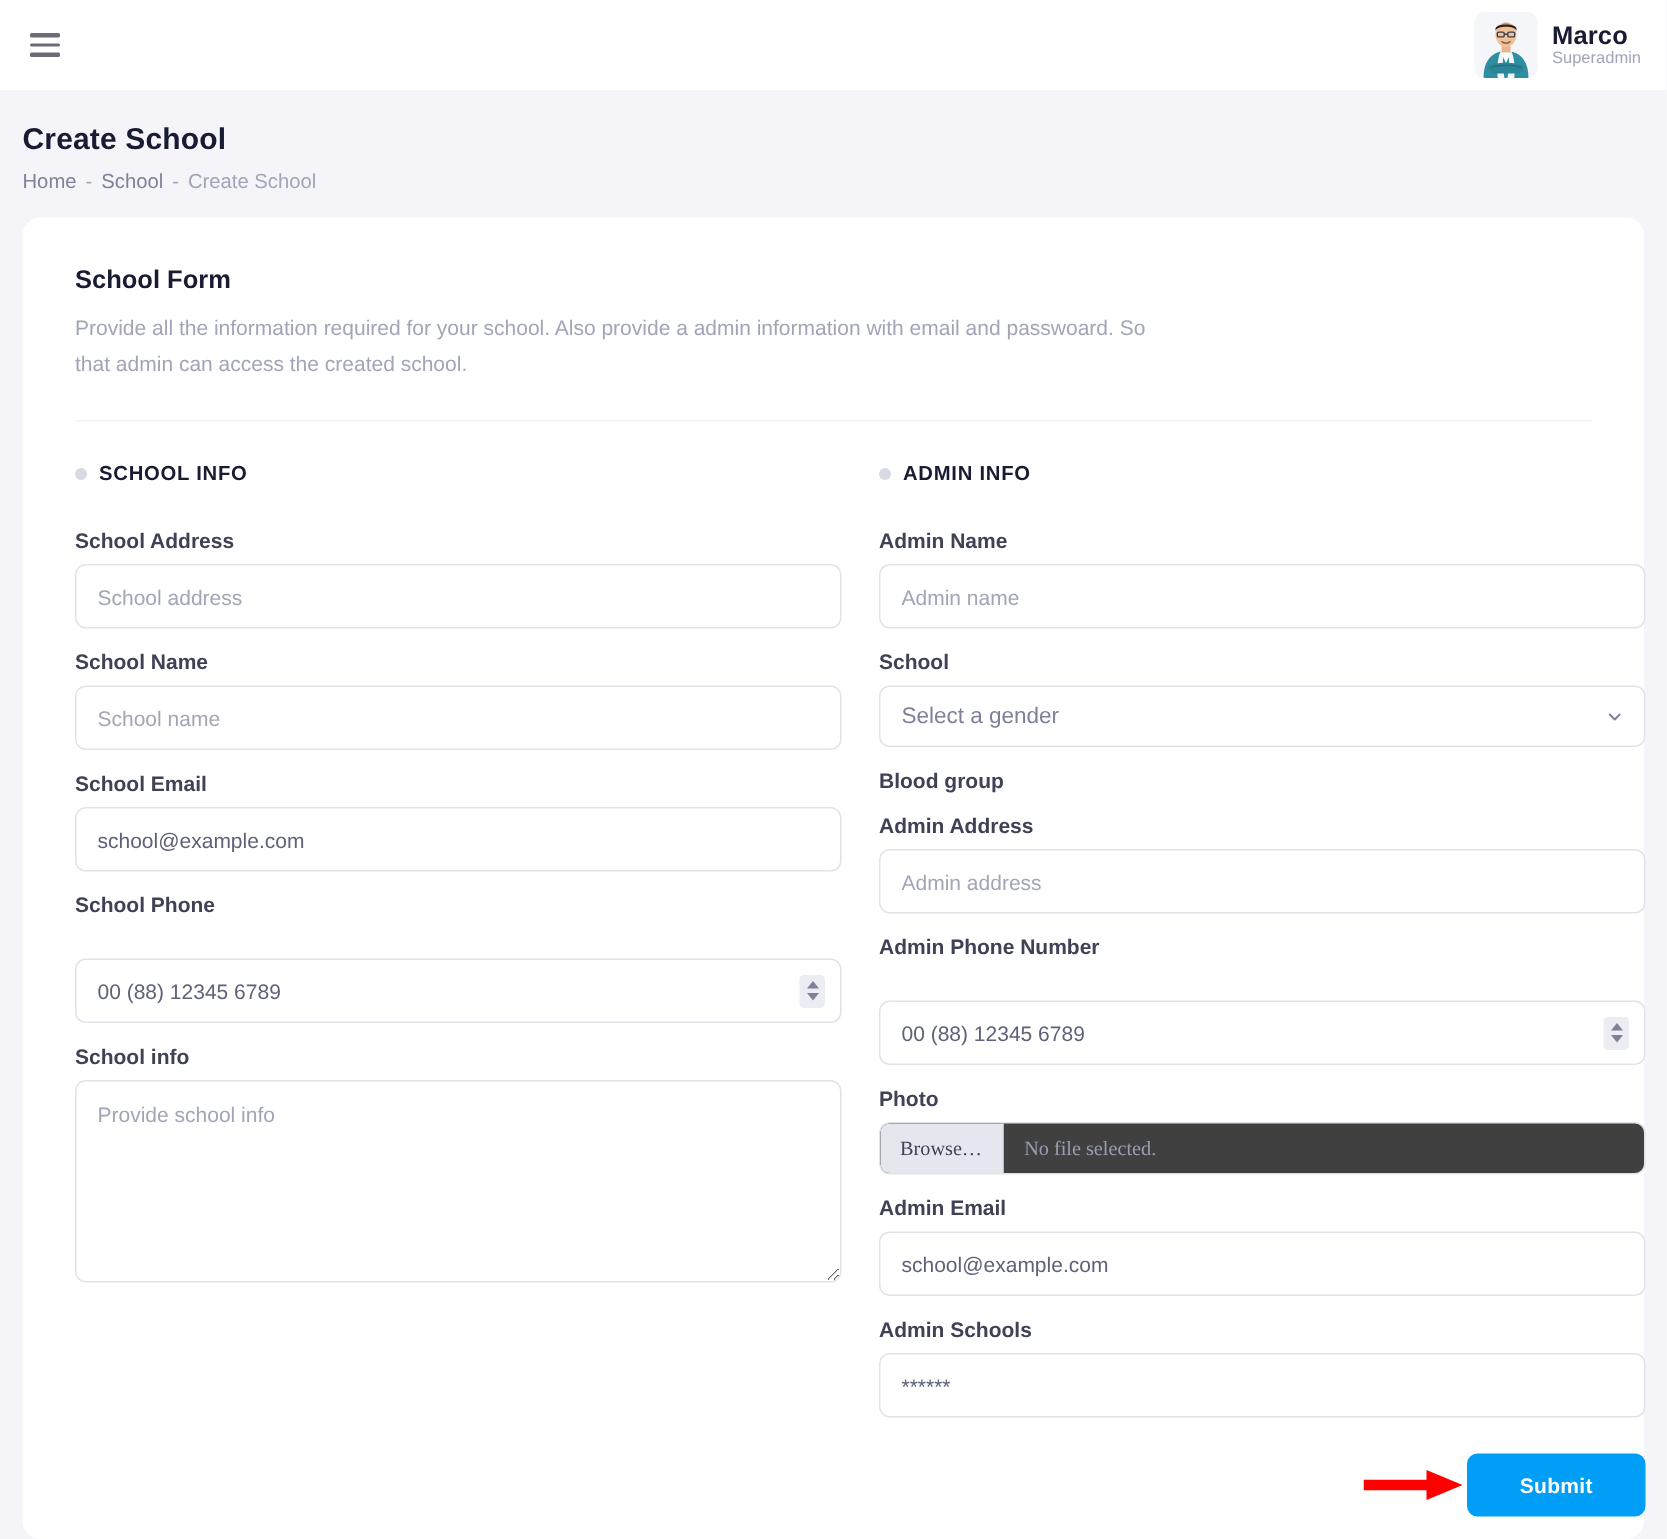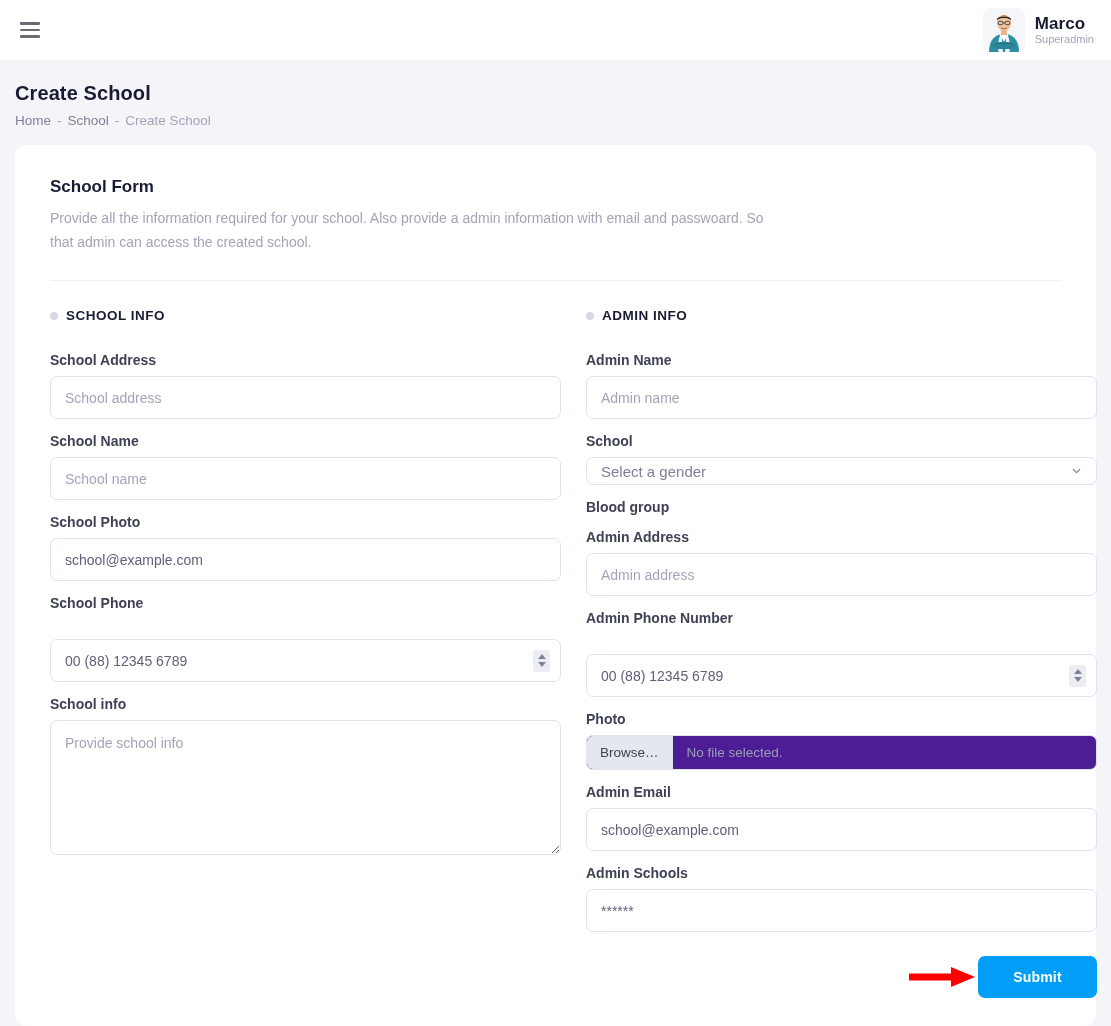--- a/index.html
+++ b/index.html
@@ -151,21 +151,21 @@
     transform: translateY(-50%);
     pointer-events: none;
     color: #7e8299;
     display: flex;
   }
   select.control {
     appearance: none; -webkit-appearance: none;
     color: #7e8299;
     font-size: 15px;
     padding-right: 34px;
-    height: 28px;
+    height: 41px;
   }
 
   
   .num-wrap { position: relative; margin-top: 28px; }
   .spinner {
     position: absolute; right: 11px; top: 50%;
     transform: translateY(-50%);
     width: 17px; height: 22px;
     background: #ebedf3;
     border-radius: 3px;
@@ -182,21 +182,22 @@
   .spinner .up { border-bottom: 5px solid #7e8299; }
   .spinner .down { border-top: 5px solid #7e8299; }
 
   
   .file-row {
     display: flex;
     height: 35px;
     border: 1px solid #dfe3ea;
     border-radius: 7px;
     overflow: hidden;
-    background: #4c1d95;
+    background: #404040;
+    font-family: Liberation Serif, serif;
   }
   .file-btn {
     background: #e4e8ee;
     border-right: 1px solid #dfe3ea;
     display: flex; align-items: center;
     padding: 0 13px;
     font-size: 13.5px;
     color: #3f4254;
     cursor: pointer;
     white-space: nowrap;
@@ -311,21 +312,21 @@
         <label class="field-label">School Address</label>
         <input class="control" type="text" placeholder="School address" style="">
       </div>
 
       <div class="field">
         <label class="field-label">School Name</label>
         <input class="control" type="text" placeholder="School name" style="">
       </div>
 
       <div class="field">
-        <label class="field-label">School Photo</label>
+        <label class="field-label">School Email</label>
         <input class="control placeholderish" type="text" value="school@example.com" style="">
       </div>
 
       <div class="field">
         <label class="field-label">School Phone</label>
         <div class="num-wrap">
           <input class="control placeholderish" type="text" value="00 (88) 12345 6789" style="">
           <div class="spinner">
             <div class="car up"></div>
             <div class="car down"></div>

